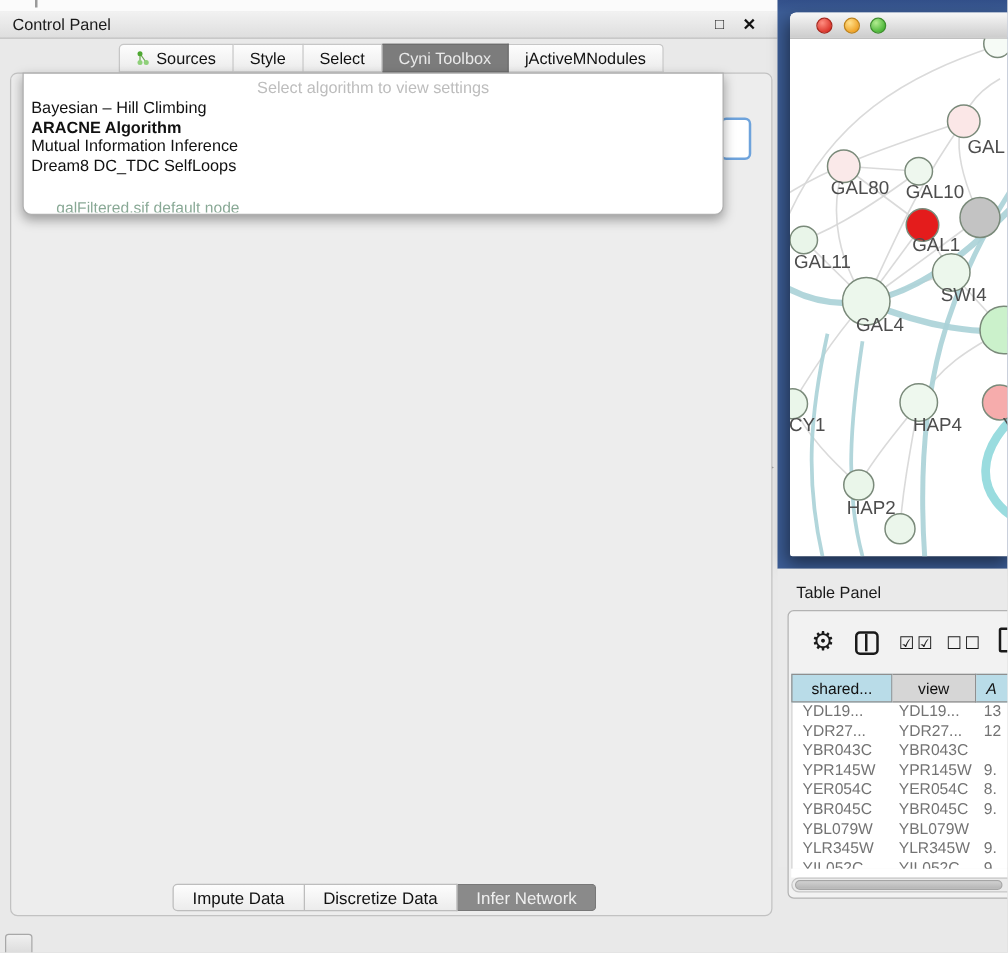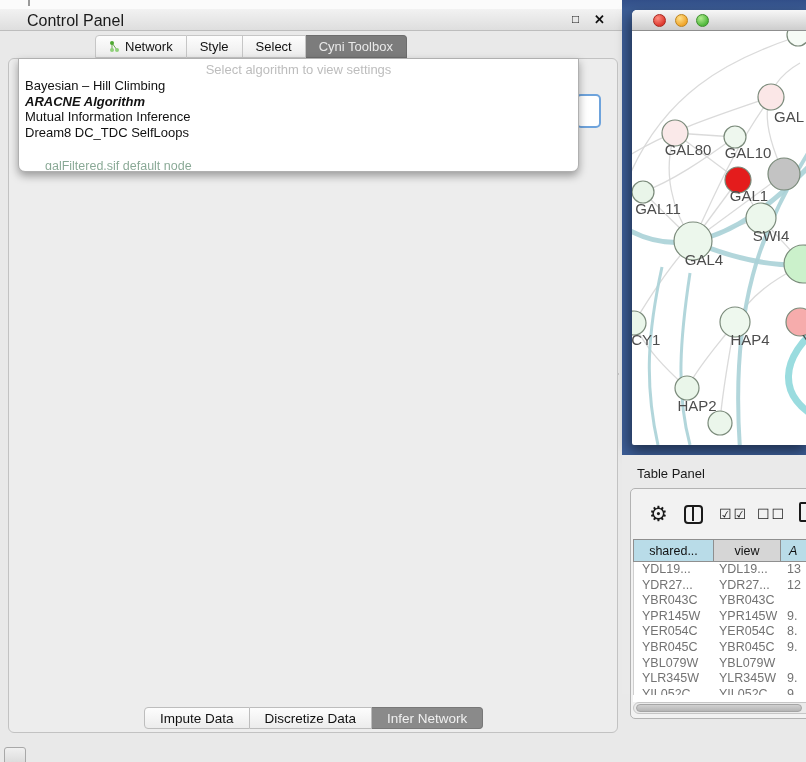--- a/index.html
+++ b/index.html
@@ -5,21 +5,21 @@
   html,body{margin:0;padding:0;background:#dcdcdc;}
   *{box-sizing:border-box;font-family:"Liberation Sans",sans-serif;}
   .root{position:relative;width:806px;height:762px;overflow:hidden;background:#e9e9e9;}
 
   
   .control-panel{position:absolute;left:0;top:0;width:622px;height:762px;background:#e9e9e9;}
   .cp-topstrip{position:absolute;left:0;top:0;width:622px;height:9px;background:#fbfbfb;}
   .cp-tick{position:absolute;left:28px;top:0;width:2px;height:6px;background:#9a9a9a;}
   .cp-titlebar{position:absolute;left:0;top:9px;width:622px;height:22px;
     background:linear-gradient(#f2f2f2,#dedede);border-bottom:1px solid #bdbdbd;}
-  .cp-title{position:absolute;left:27px;top:3px;font-size:16px;color:#1a1a1a;}
+  .cp-title{position:absolute;left:10px;top:3px;font-size:13px;color:#1a1a1a;}
   .cp-float{position:absolute;left:572px;top:3px;font-size:12px;font-weight:700;color:#111;cursor:default;}
   .cp-close{position:absolute;left:594px;top:3px;font-size:13px;font-weight:700;color:#111;cursor:default;}
 
   .cp-tabs{position:absolute;left:95px;top:35px;height:23px;display:flex;z-index:2;}
   .tab{height:23px;padding:0 13px;display:flex;align-items:center;gap:5px;
     background:linear-gradient(#fdfdfd,#ececec);border:1px solid #c6c6c6;border-left:none;
     font-size:13px;color:#111;}
   .tab:first-child{border-left:1px solid #c6c6c6;border-top-left-radius:4px;}
   .tab:last-child{border-top-right-radius:4px;}
   .tab.sel{background:#7c7c7c;color:#e9e9e9;border-color:#6d6d6d;}
@@ -27,21 +27,21 @@
 
   .cp-panel{position:absolute;left:8px;top:58px;width:610px;height:675px;background:#ededed;
     border:1px solid #c2c2c2;border-radius:6px;z-index:1;}
 
   
   .popup{position:absolute;left:18px;top:58px;width:561px;height:114px;background:#fff;
     border:1px solid #b0b0b0;border-radius:0 0 7px 7px;box-shadow:0 4px 9px rgba(0,0,0,.35);
     z-index:40;padding-top:3px;}
   .popup-prompt{text-align:center;font-size:13px;color:#bdbdbd;height:16px;line-height:16px;}
   .popup-item{font-size:13px;color:#111;height:15.7px;line-height:15.7px;padding-left:6px;}
-  .popup-item.bold{font-weight:700;font-style:italic;}
+  .popup-item.bold{font-weight:700;}
   .popup-ghost{position:absolute;left:26px;bottom:1px;height:9px;overflow:hidden;
     font-size:12.5px;line-height:11px;color:#14532d;opacity:.5;}
   .combo-fragment{position:absolute;left:576px;top:94px;width:25px;height:34px;background:#fff;
     border:2px solid #6ea3dc;border-radius:5px;z-index:5;}
 
   
   .grp{position:absolute;border:1px solid #b3b3b3;border-radius:2px;
     box-shadow:inset 0 0 0 1px rgba(255,255,255,.55);}
   .grp-title{position:absolute;top:-8px;left:8px;background:#ededed;padding:0 4px;
     font-size:13px;color:#333;white-space:nowrap;}
@@ -87,21 +87,21 @@
 
   .settings-hscroll{position:absolute;left:3px;top:465px;width:568px;height:12px;background:#e9e9e9;
     border:1px solid #cacaca;border-radius:6px;}
   .hthumb{position:absolute;left:2px;top:1px;width:552px;height:8px;border-radius:4px;
     background:linear-gradient(#cecece,#b2b2b2);border:1px solid #a3a3a3;}
 
   .apply-btn{position:absolute;left:268px;top:675px;width:70px;height:23px;
     background:linear-gradient(#fefefe,#ececec);border:1px solid #979797;border-radius:5px;
     font-size:13.5px;color:#111;text-align:center;line-height:21px;}
 
-  .bottom-tabs{position:absolute;left:144px;top:707px;height:22px;display:flex;z-index:2;}
+  .bottom-tabs{position:absolute;left:138px;top:707px;height:22px;display:flex;z-index:2;}
   .btab{height:22px;padding:0 15px;display:flex;align-items:center;
     background:linear-gradient(#fdfdfd,#ececec);border:1px solid #bdbdbd;border-left:none;
     font-size:13.5px;color:#111;}
   .btab:first-child{border-left:1px solid #bdbdbd;border-radius:4px 0 0 4px;}
   .btab:last-child{border-radius:0 4px 4px 0;}
   .btab.sel{background:#8a8a8a;color:#f0f0f0;border-color:#787878;}
 
   .corner-btn{position:absolute;left:4px;top:747px;width:22px;height:18px;border:1px solid #a8a8a8;
     border-radius:3px;background:linear-gradient(#f0f0f0,#dadada);}
   .splitter-arrow{position:absolute;left:614px;top:371px;width:0;height:0;
@@ -173,30 +173,33 @@
       <div class="tab">
         <span class="net-icon">
           <svg width="11" height="13" viewBox="0 0 11 13">
               <line x1="3" y1="3" x2="8" y2="10" stroke="#6aa84f" stroke-width="1"></line>
               <line x1="3" y1="3" x2="3" y2="10" stroke="#6aa84f" stroke-width="1"></line>
               <circle cx="3" cy="3" r="2" fill="#4ea832"></circle>
               <circle cx="3" cy="10" r="2" fill="#8fd07a"></circle>
               <circle cx="8" cy="10" r="2" fill="#8fd07a"></circle>
             </svg>
         </span>
-        <span>Network</span>
+        <span>Sources</span>
       </div>
       <div class="tab">
           <span>Style</span>
         </div>
       <div class="tab">
           <span>Select</span>
         </div>
       <div class="tab sel">
           <span>Cyni Toolbox</span>
+        </div>
+      <div class="tab">
+          <span>jActiveMNodules</span>
         </div>
     </div>
 
     <div class="cp-panel"></div>
 
     <div class="combo-fragment"></div>
 
     <div class="popup">
       <div class="popup-prompt">Select algorithm to view settings</div>
       <div class="popup-item">Bayesian – Hill Climbing</div>

